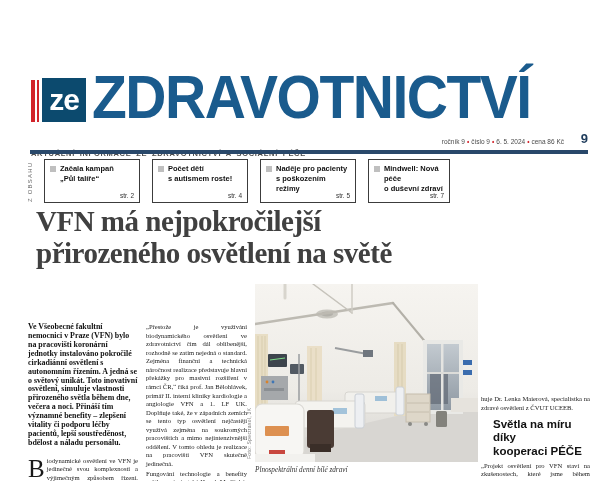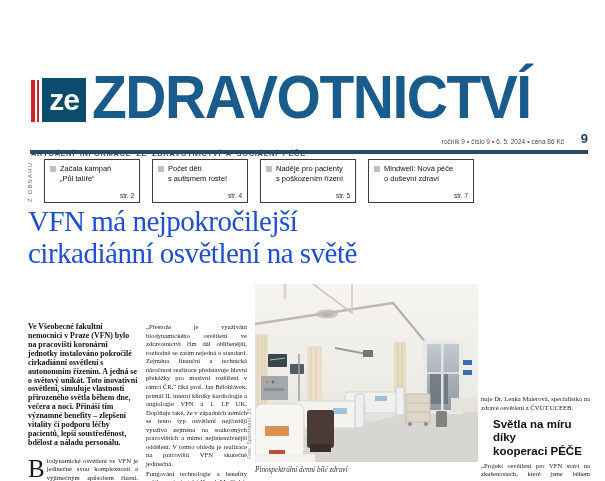--- a/index.html
+++ b/index.html
@@ -47,34 +47,34 @@
     position:absolute; left:27px; top:159px; height:46px;
     writing-mode:vertical-rl; transform:rotate(180deg);
     font-family:"Liberation Sans","DejaVu Sans",sans-serif;
     font-size:6px; letter-spacing:1.2px; color:#666; text-align:center;
   }
   .teasers { position:absolute; left:44px; top:159px; display:flex; gap:12px; }
   .teaser {
     position:relative; width:96px; height:44px; border:1px solid #3c3c3c; background:#fff;
     padding:4px 5px 3px 5px; display:flex; gap:4px;
   }
-  .teaser:last-child { width:106px; }
+  .teaser:last-child { width:82px; }
   .teaser .sq { flex:0 0 auto; width:6px; height:6px; background:#bfbfbf; margin-top:2px; }
   .teaser .t-title {
-    font-family:"Liberation Sans","DejaVu Sans",sans-serif; font-weight:normal;
+    font-family:"Liberation Sans","DejaVu Sans",sans-serif; font-weight:bold;
     font-size:7.5px; line-height:1.3; color:#111; white-space:pre-line;
   }
   .teaser .t-page {
     position:absolute; right:5px; bottom:3px;
     font-family:"Liberation Sans","DejaVu Sans",sans-serif; font-size:6.5px; color:#333;
   }
   
   .headline {
-    position:absolute; left:28px; top:206px; width:540px;
-    font-weight:normal; font-size:29px; line-height:1.1; letter-spacing:-0.5px; color:#1d4ed8;
+    position:absolute; left:36px; top:206px; width:540px;
+    font-weight:bold; font-size:29px; line-height:1.1; letter-spacing:-0.5px; color:#404040;
   }
   
   .col { position:absolute; top:283px; text-align:justify;margin-top:40px; }
   .col1 { left:28px; width:110px; }
   .lede { font-weight:bold; font-size:7.9px; line-height:1.13; text-align:left; color:#111; }
   .col1 .para { margin-top:9px; font-size:6.6px; line-height:1.28; }
   .dropcap { float:left; font-size:25px; line-height:0.82; padding:2px 2px 0 0; font-weight:normal; }
   .col2 { left:146px; width:101px; font-size:6.6px; line-height:1.3; }
   .col2 p + p { margin-top:1px; }
   .col3 { position:absolute; left:481px; top:395px; width:109px; font-size:6.6px; line-height:1.3; text-align:justify; }
@@ -123,34 +123,34 @@
     </div>
     <div class="teaser">
       <span class="sq"></span>
       <span class="t-title">Počet dětí
 s autismem roste!</span>
       <span class="t-page">str. 4</span>
     </div>
     <div class="teaser">
       <span class="sq"></span>
       <span class="t-title">Naděje pro pacienty
-s poškozením řízení</span>
+s poškozením režimy</span>
       <span class="t-page">str. 5</span>
     </div>
     <div class="teaser">
       <span class="sq"></span>
       <span class="t-title">Mindwell: Nová péče
 o duševní zdraví</span>
       <span class="t-page">str. 7</span>
     </div>
   </div>
 
   <h1 class="headline">
     <div>VFN má nejpokročilejší</div>
-    <div>cirkadiánní osvětlení na světě</div>
+    <div>přirozeného osvětlení na světě</div>
   </h1>
 
   <div class="col col1">
     <div class="lede">Ve Všeobecné fakultní nemocnici v Praze (VFN) bylo na pracovišti koronární jednotky instalováno pokročilé cirkadiánní osvětlení s autonomním řízením. A jedná se o světový unikát. Toto inovativní osvětlení, simuluje vlastnosti přirozeného světla během dne, večera a noci. Přináší tím významné benefity – zlepšení vitality či podporu léčby pacientů, lepší soustředěnost, bdělost a náladu personálu.</div>
     <div class="para">
       <span class="dropcap">B</span><span>iodynamické osvětlení ve VFN je jedinečné svou komplexností a výjimečným způsobem řízení. Systém automaticky a plynule přechází mezi režimy v závislosti na denní době či</span>
     </div>
   </div>
 
   <div class="col col2">

